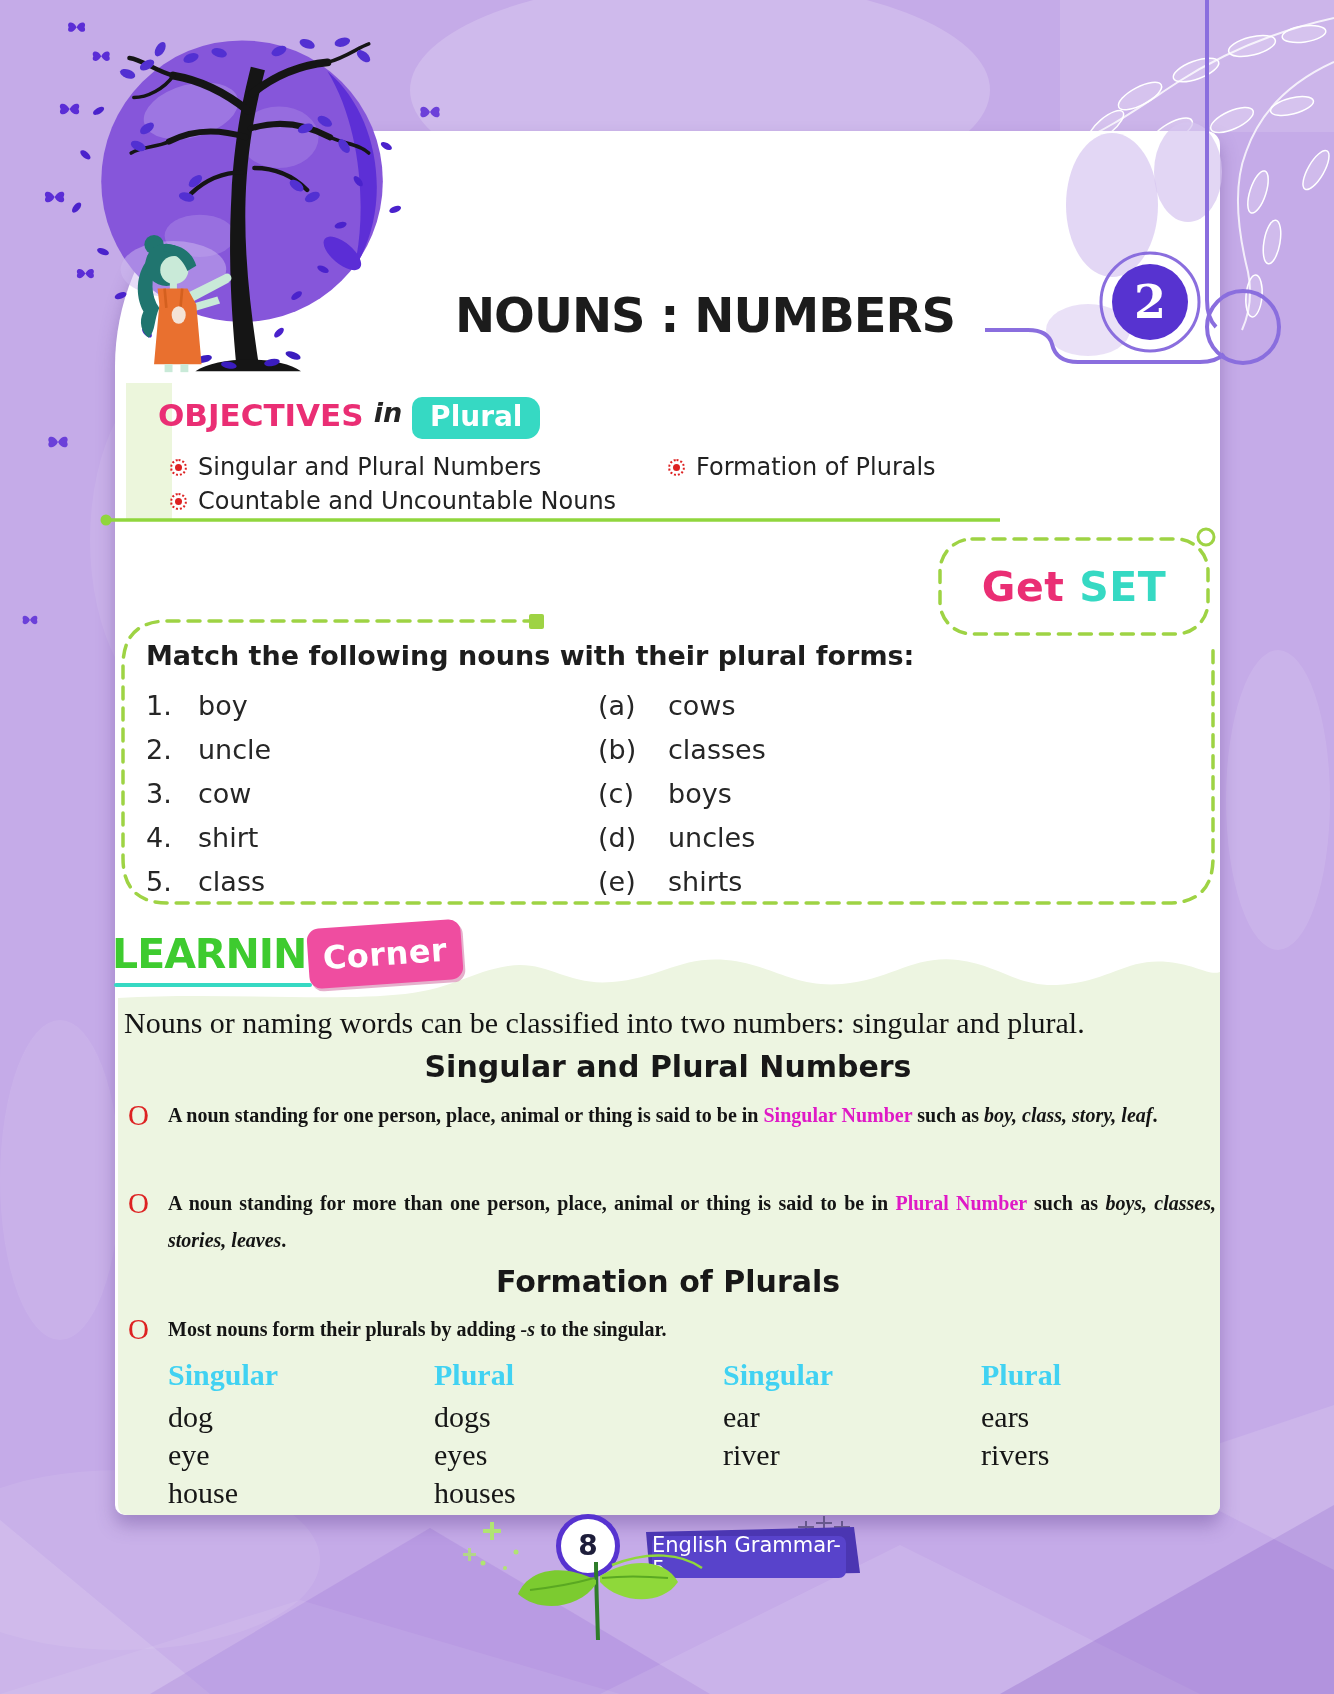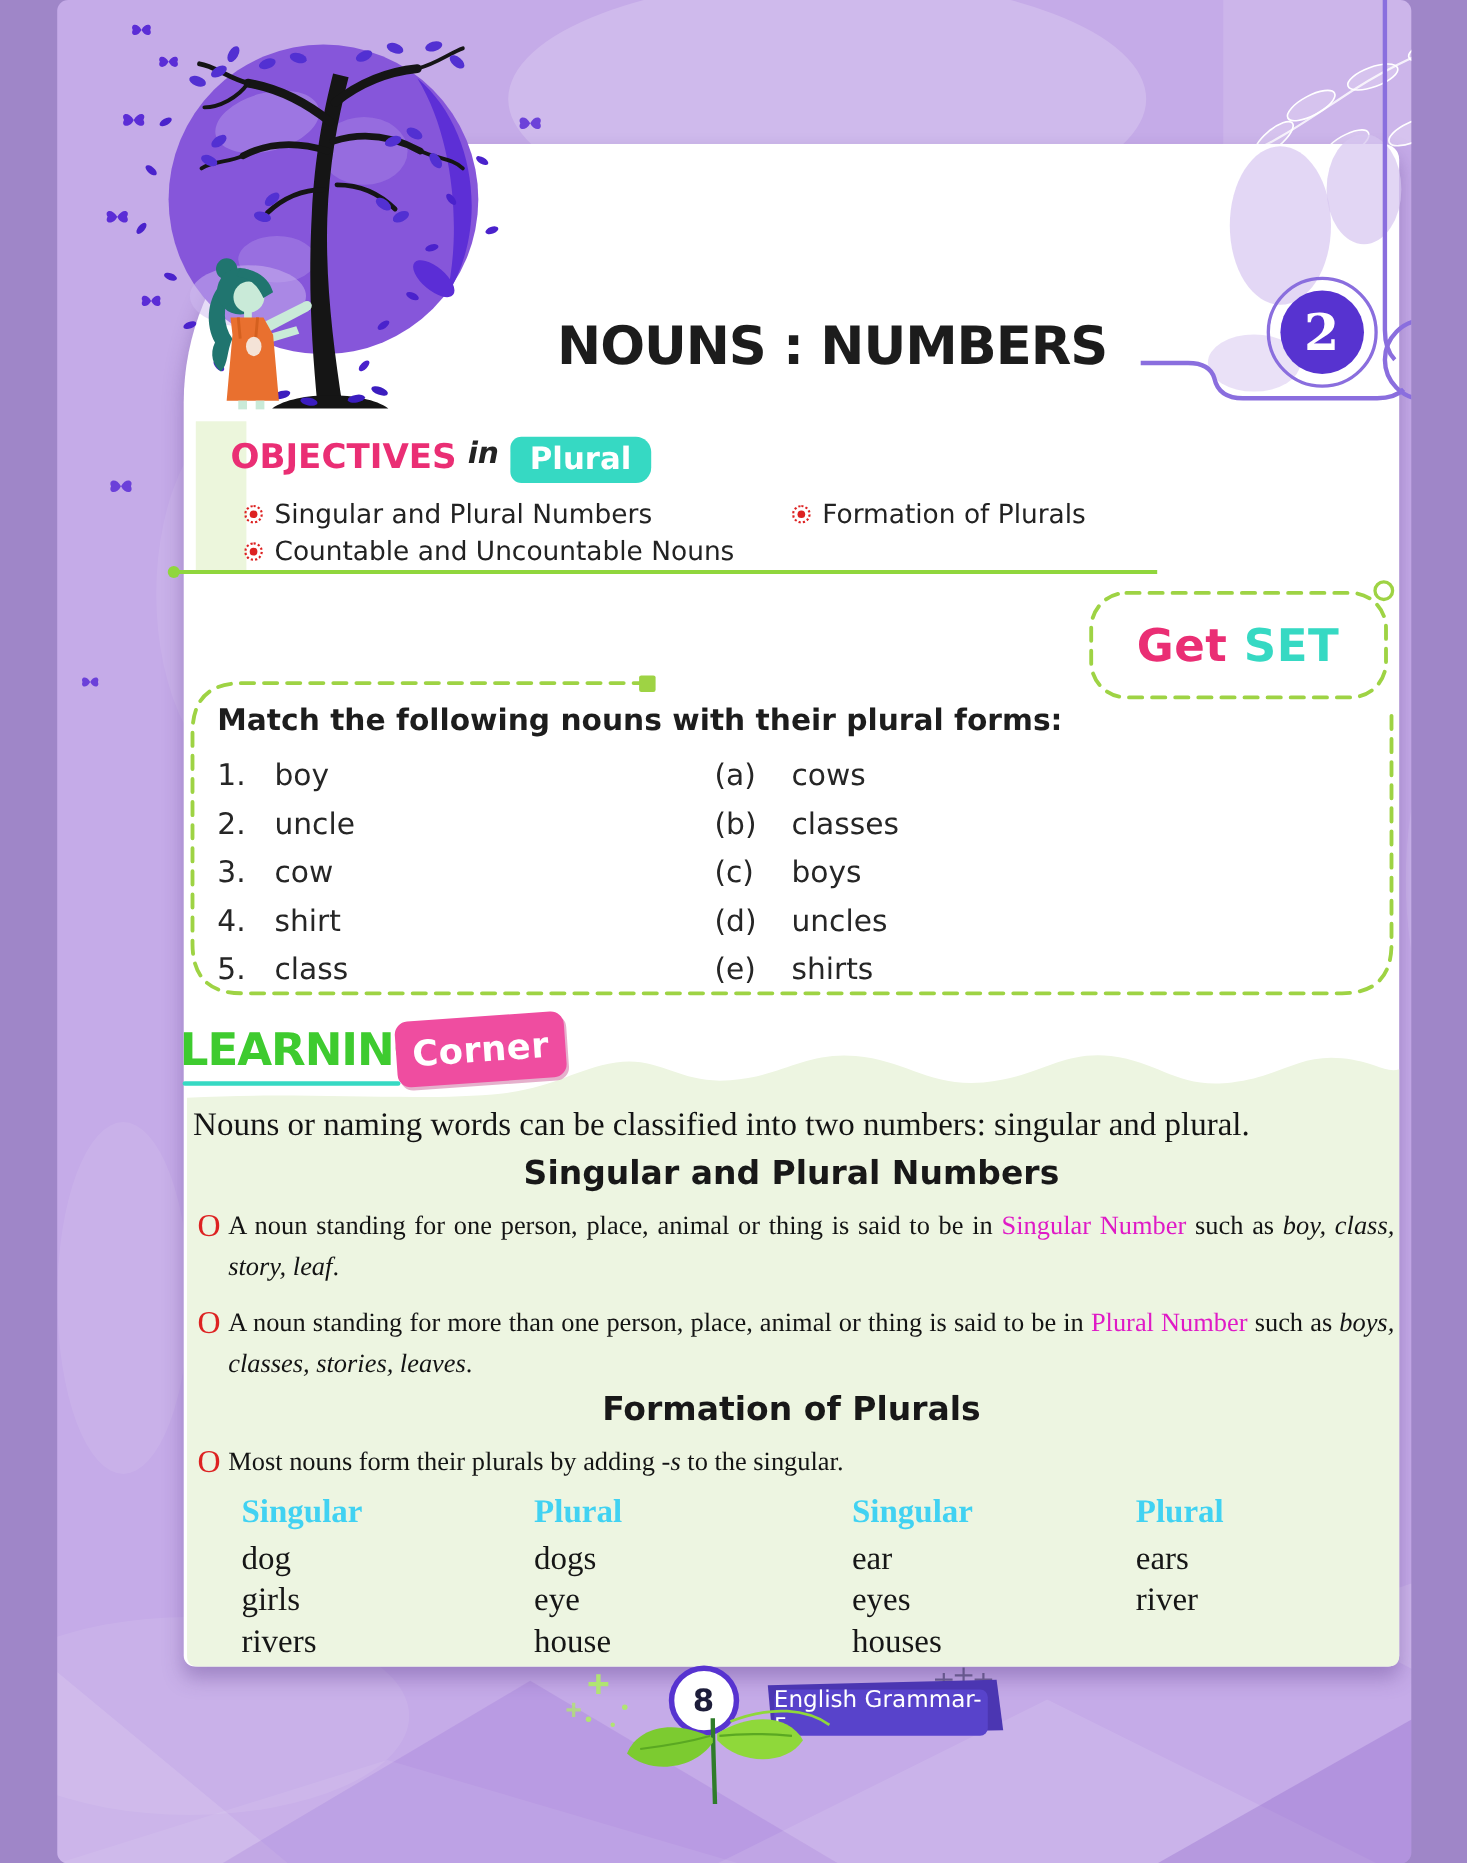--- a/index.html
+++ b/index.html
@@ -1,18 +1,18 @@
 <!DOCTYPE html>
 <html style="--page-bg: #c5abe8; --card-bg: #ffffff; --panel-green: #edf5e1; --accent-pink: #ea2e74; --accent-teal: #36d9c3; --dash-green: #9ed344; --learning-green: #3ecb2f; --corner-pink: #ef4da0; --keyword-magenta: #df1ac6; --table-cyan: #41d2f2; --chapter-purple: #5733d0; --banner-purple: #5843cb; --marker-red: #dd2222;"><head>
 <meta charset="utf-8">
 <style>
   html,body{margin:0;padding:0;background:#9f86c8;}
-  #page{position:relative;width:1231px;height:1694px;margin:0 auto;overflow:hidden;
+  #page{position:relative;width:1334px;height:1694px;margin:0 auto;overflow:hidden;
         background:var(--page-bg,#c5abe8);
-        font-family:"DejaVu Sans","Liberation Sans",sans-serif;border-radius:10px;}
+        font-family:"DejaVu Sans","Liberation Sans",sans-serif;}
   svg.layer{position:absolute;left:0;top:0;width:1334px;height:1694px;pointer-events:none;}
   #bg-decor{z-index:0;}
   .card{position:absolute;left:115px;top:131px;width:1105px;height:1384px;background:var(--card-bg,#ffffff);
         border-radius:235px 14px 10px 10px;box-shadow:0 10px 18px rgba(80,50,130,.35);z-index:1;}
   #card-decor{z-index:2;}
   #illustration{position:absolute;left:15px;top:5px;width:396px;height:370px;z-index:4;pointer-events:none;}
   #sprout{position:absolute;left:480px;top:1470px;width:260px;height:224px;z-index:6;pointer-events:none;}
   .t{position:absolute;z-index:4;}
   .page-title{left:420px;top:288px;width:570px;text-align:center;font-size:48px;line-height:54px;
               font-weight:bold;letter-spacing:-1px;color:#1c1c1c;}
@@ -39,21 +39,21 @@
   .corner-badge{left:308px;top:924px;width:154px;height:60px;background:var(--corner-pink,#ef4da0);
                 border-radius:12px;transform:rotate(-4deg);display:flex;align-items:center;justify-content:center;
                 color:#fff;font-size:32px;font-weight:bold;letter-spacing:0.5px;box-shadow:2px 3px 0 rgba(180,30,110,.35);}
   .serif{font-family:"Liberation Serif","DejaVu Serif",serif;}
   .intro{left:124px;top:1004px;width:1092px;font-size:30px;line-height:37px;color:#141414;}
   .lheading{left:118px;top:1049px;width:1100px;text-align:center;font-size:30px;font-weight:bold;color:#181818;}
   .lheading2{top:1264px;}
   .lbullet{left:124px;width:1092px;}
   .lmark{position:absolute;left:4px;top:2px;font-family:"Liberation Serif","DejaVu Serif",serif;
          font-size:29px;color:var(--marker-red,#d22);}
-  .ltext{margin-left:32px;font-size:24px;line-height:37px;color:#141414;text-align:justify;}
+  .ltext{margin-left:44px;font-size:20px;line-height:37px;color:#141414;text-align:justify;font-weight:bold;}
   .kw{color:var(--keyword-magenta,#df1ac6);}
   .ex{font-style:italic;}
   .plural-table{left:168px;top:1352px;display:grid;grid-template-columns:266px 289px 258px auto;
                 grid-template-rows:46px 38px 38px 38px;align-items:center;
                 font-family:"Liberation Serif","DejaVu Serif",serif;font-size:30px;color:#161616;}
   .th{font-weight:bold;color:var(--table-cyan,#41d2f2);}
   .page-circle{left:556px;top:1514px;width:54px;height:54px;background:#fff;border:5px solid var(--chapter-purple,#5733d0);
                border-radius:50%;text-align:center;line-height:54px;font-size:28px;font-weight:bold;color:#1d1d3a;z-index:4;}
   .banner{left:652px;top:1536px;width:194px;height:42px;background:var(--banner-purple,#5843cb);border-radius:7px;
           display:flex;align-items:center;justify-content:center;color:#fff;font-size:21px;z-index:3;}
@@ -329,21 +329,20 @@
     <span class="th">Singular</span>
     <span class="th">Plural</span>
     <span class="th">Singular</span>
     <span class="th">Plural</span>
 
     <span class="td">dog</span>
     <span class="td">dogs</span>
     <span class="td">ear</span>
     <span class="td">ears</span>
 
-    <span class="td">girls</span>
     <span class="td">eye</span>
     <span class="td">eyes</span>
 
     <span class="td">river</span>
     <span class="td">rivers</span>
     <span class="td">house</span>
     <span class="td">houses</span>
   </div>
 
   <div class="t page-circle">8</div>

